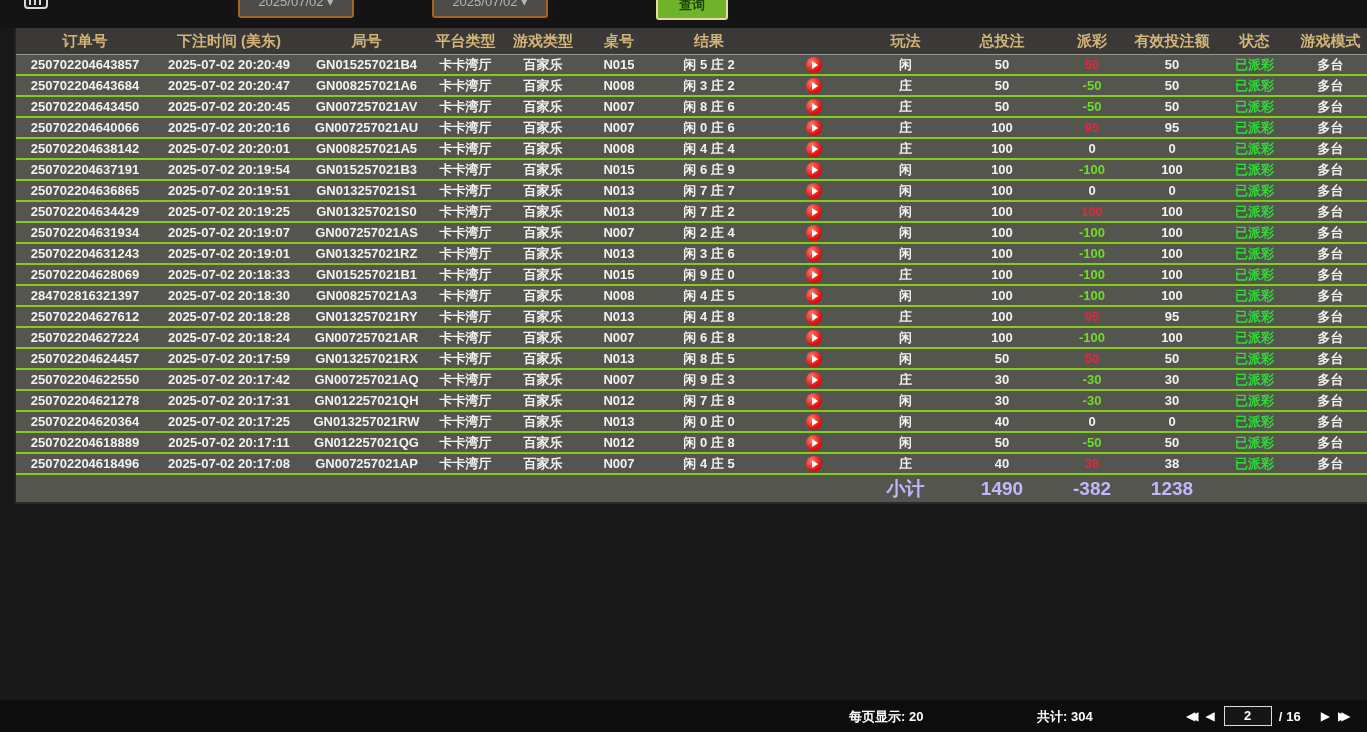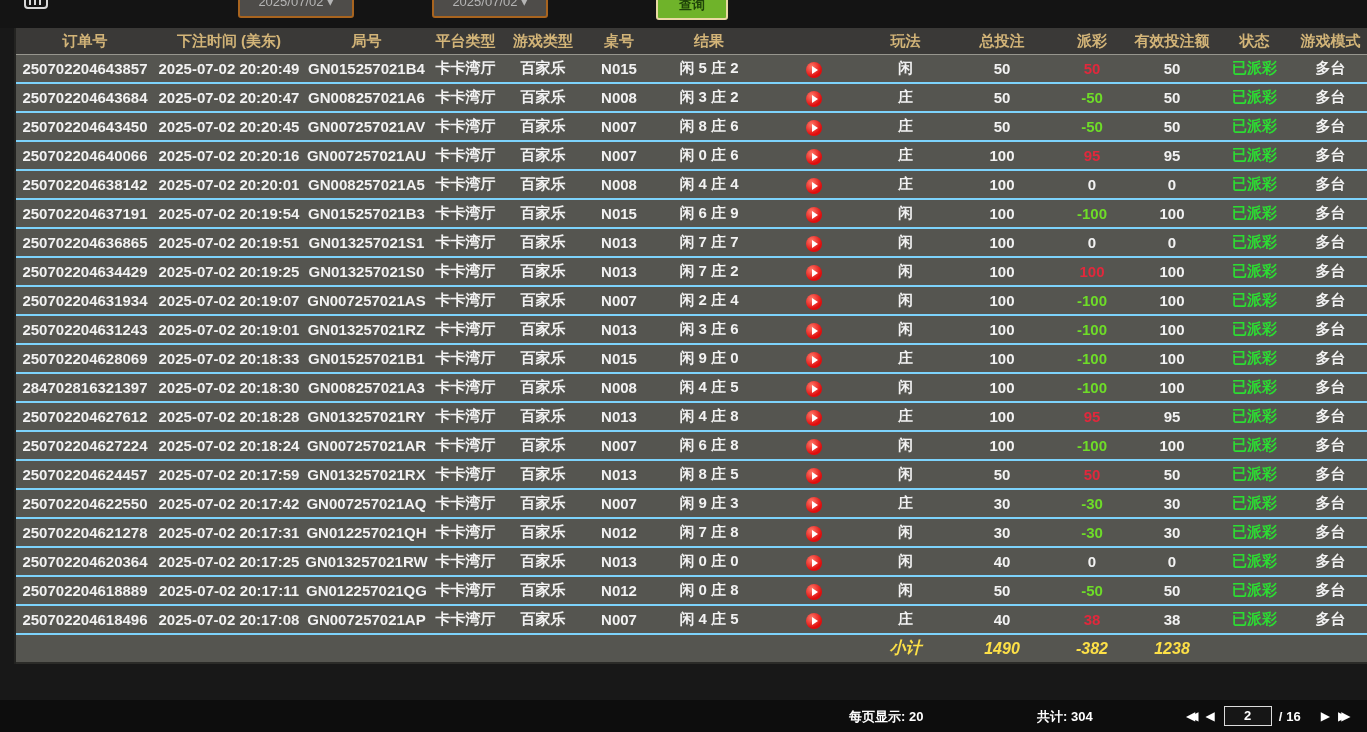--- a/index.html
+++ b/index.html
@@ -28,24 +28,24 @@
     color:#1f4409; font-size:13px; font-weight:700; text-align:center; line-height:26px; }
 
   
   .table { position:absolute; left:14px; top:28px; width:1353px; border-left:2px solid #232321; }
   .grid { display:grid;
     grid-template-columns:138px 150px 125px 73px 82px 70px 110px 100px 83px 110px 70px 90px 75px 77px;
     align-items:center; }
   .cell { text-align:center; white-space:nowrap; overflow:hidden; }
   .thead { height:27px; background:#3a3937; border-bottom:1px solid #97968e;
     color:#d2b478; font-size:15px; font-weight:700; }
-  .trow { height:29px; background:#555550; border-bottom:2px solid #7dd3fc;
-    font-size:15px; font-weight:700; color:#f2f2f2; }
+  .trow { height:21px; background:#555550; border-bottom:2px solid #84cc16;
+    font-size:13px; font-weight:700; color:#f2f2f2; }
   .sum-row { height:29px; background:#555550; border-bottom:2px solid #2b2b28;
-    font-size:16px; font-weight:700; color:#fde047;font-style:italic; }
+    font-size:19px; font-weight:700; color:#c4b5fd; }
 
   .tone-pos { color:#e1283c; }
   .tone-neg { color:#6edc28; }
   .tone-zero { color:#f2f2f2; }
   .status-green { color:#2cdc32; }
 
   .play-icon { display:inline-block; width:16px; height:16px; position:relative;
     background:radial-gradient(circle at 35% 30%, #ff7a6a, #e00d0d 65%);
     border-radius:50%; vertical-align:middle; }
   .play-icon::after { content:""; position:absolute; left:6px; top:4px;

